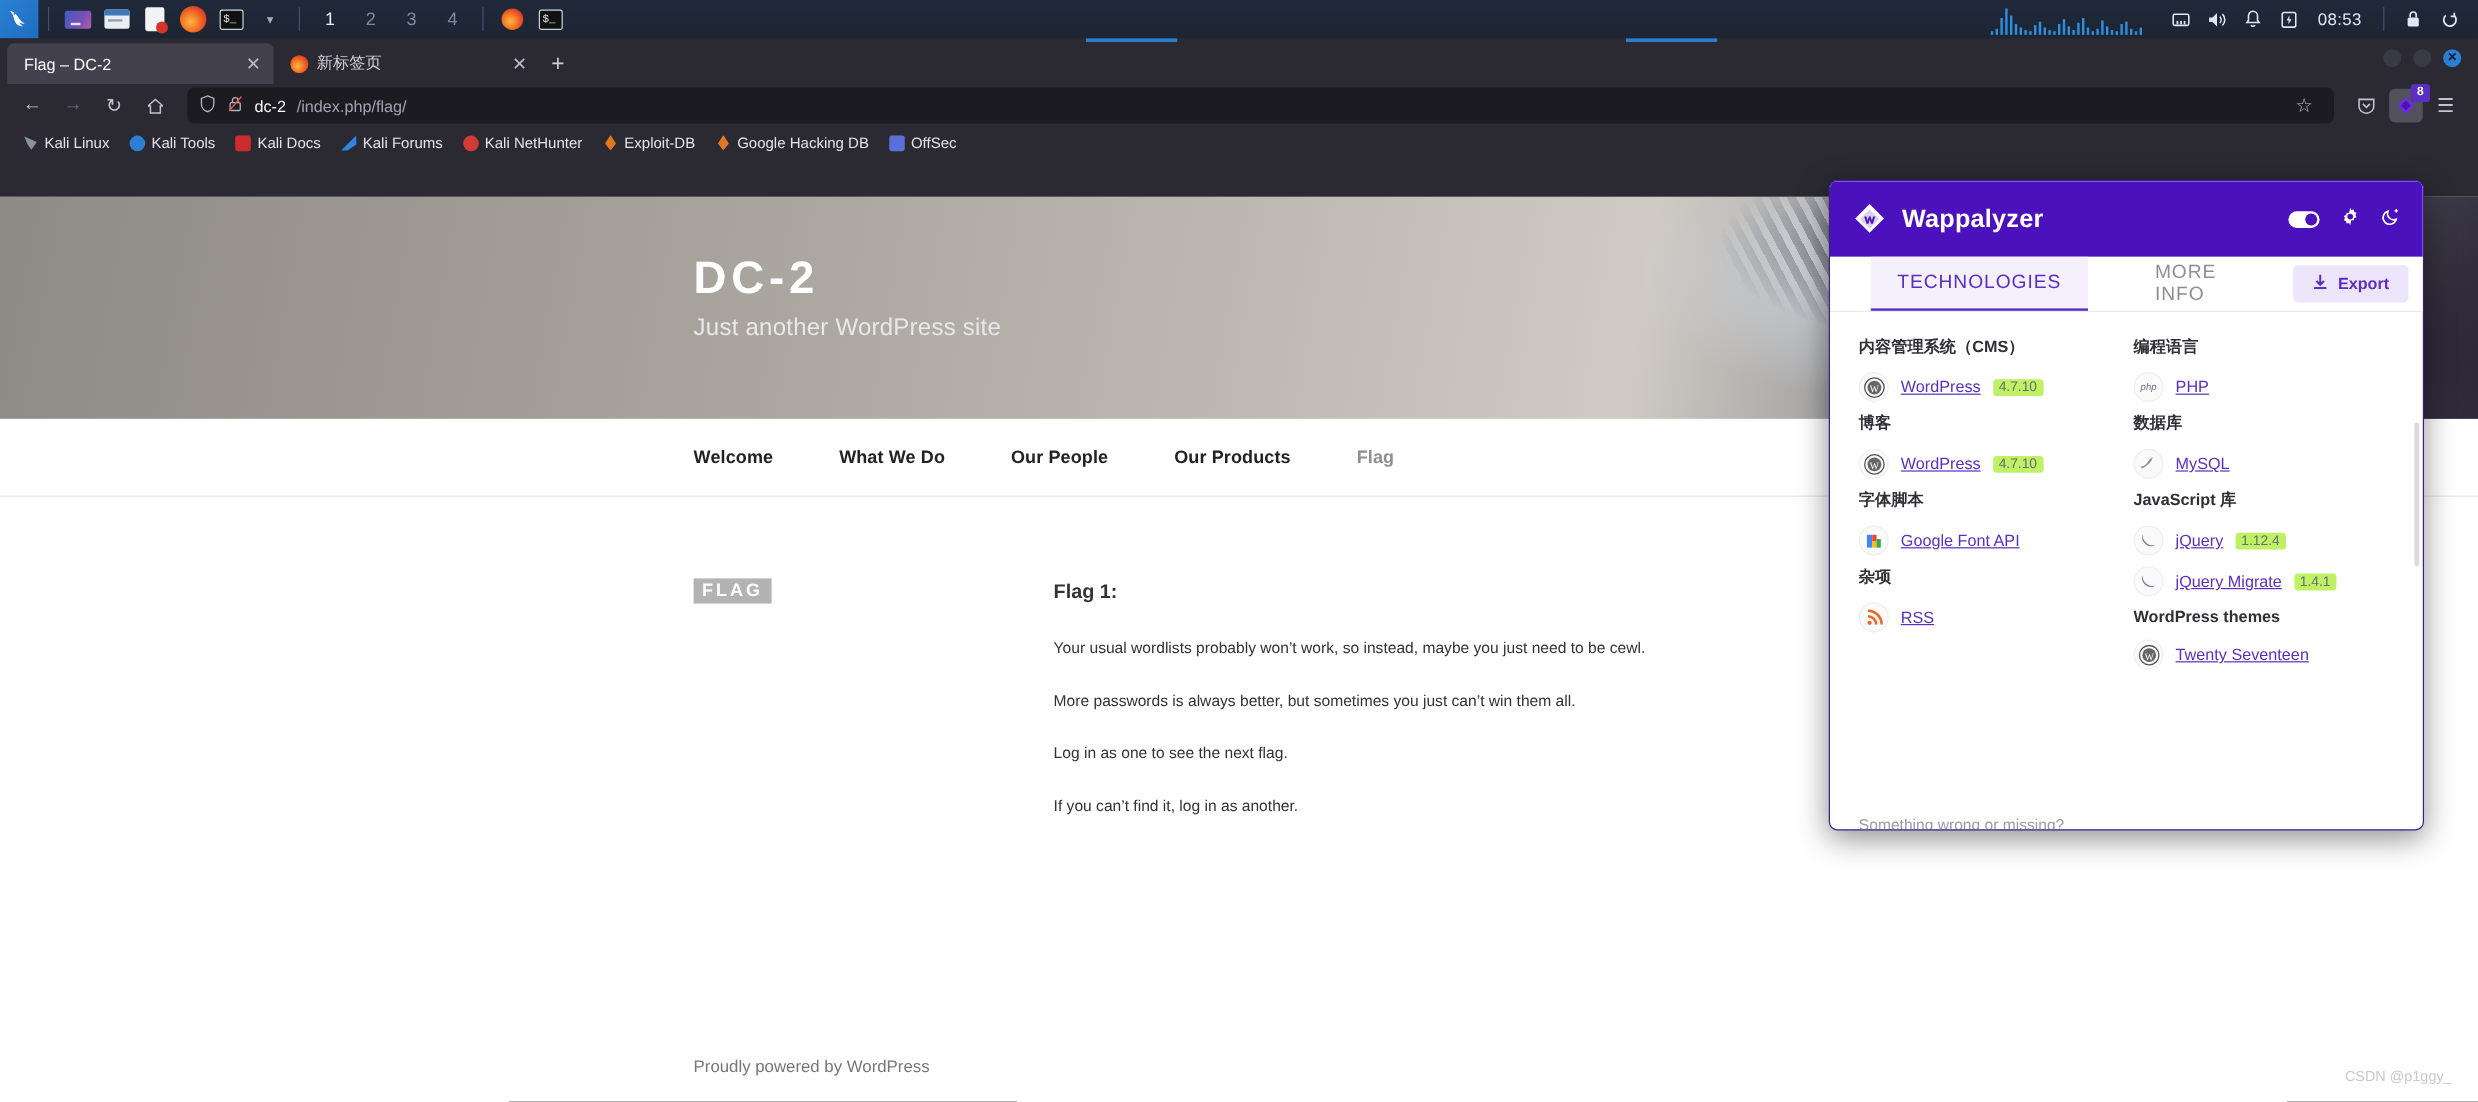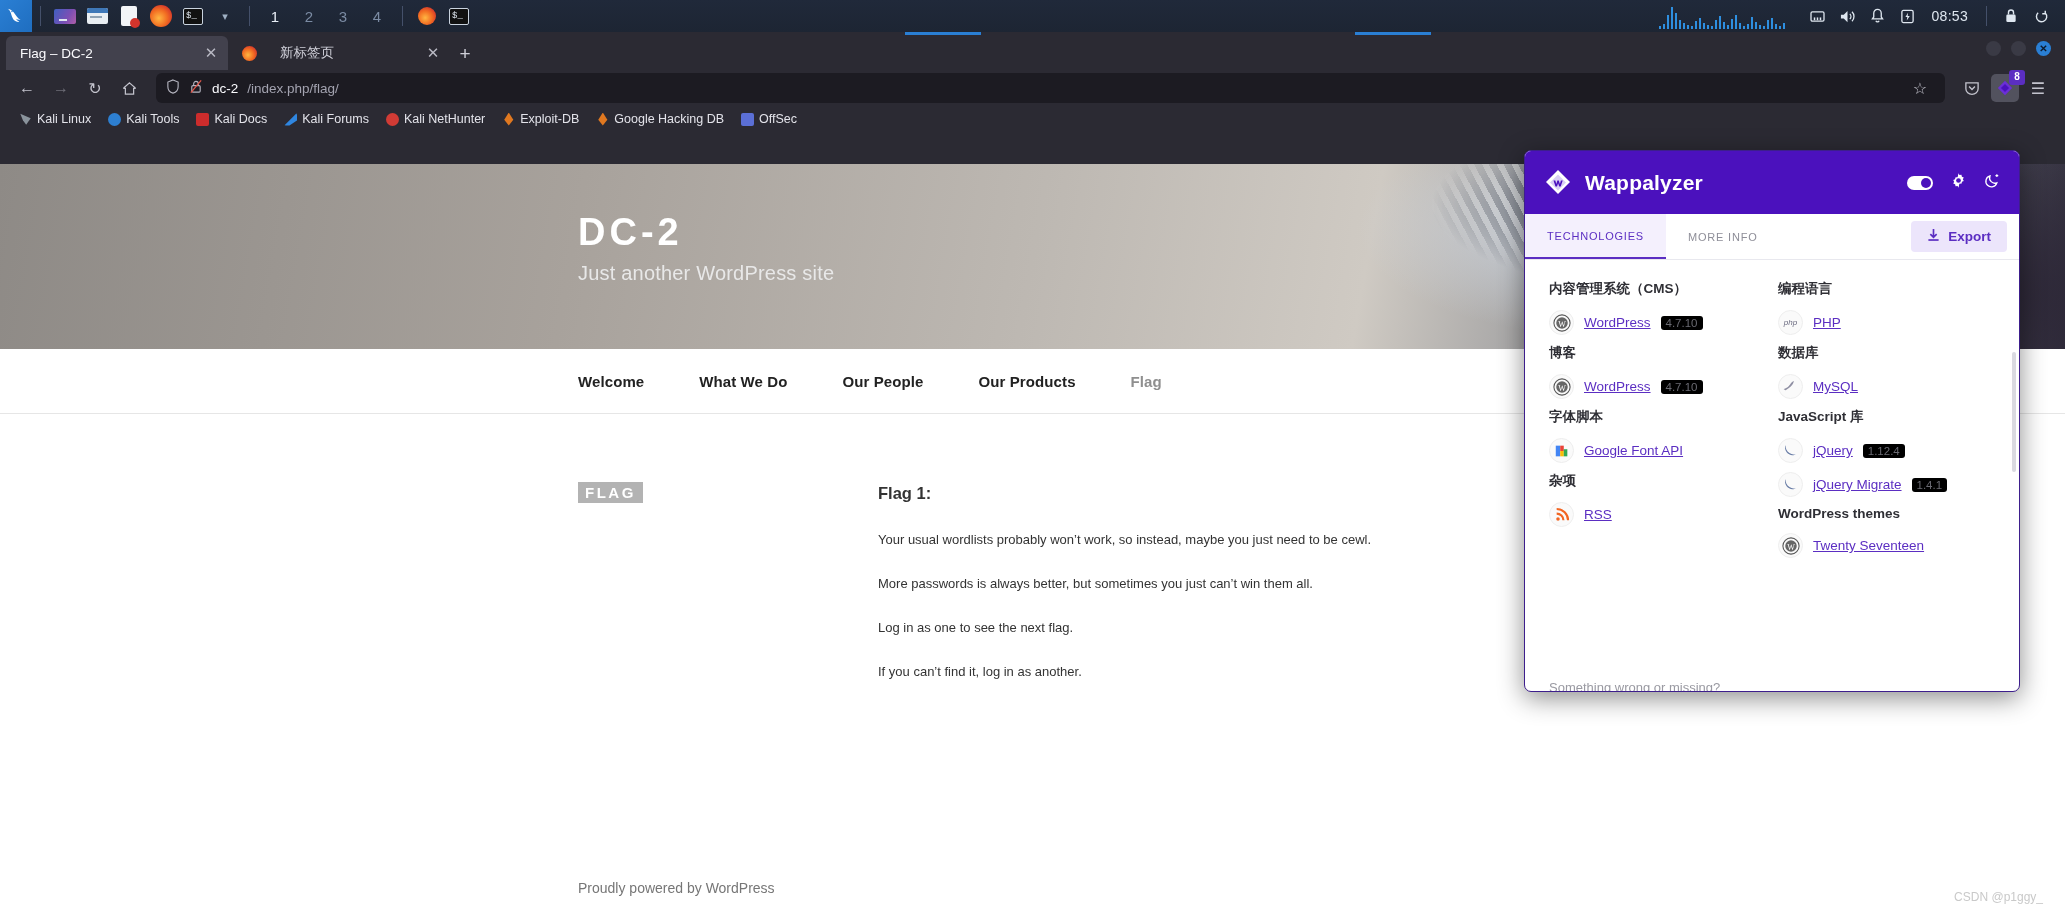--- a/index.html
+++ b/index.html
@@ -60,21 +60,21 @@
 
   .net-graph{ width:128px; height:26px; position:relative; margin-right:14px; }
   .net-graph i{ position:absolute; bottom:0; width:2px; background:#2e8fe0; display:block; }
 
   
   #browser { position:absolute; top:32px; left:0; width:2065px; height:886px; background:#2b2a33; }
 
   
   #tabstrip { height:38px; display:flex; align-items:flex-end; padding-left:6px; position:relative; }
   .tab {
-    height:34px; width:222px; display:flex; align-items:center; gap:23px;
+    height:34px; width:222px; display:flex; align-items:center; gap:7px;
     padding:0 8px 0 14px; border-radius:6px 6px 0 0; font-size:13.5px; color:#cfcfd8;
   }
   .tab.active { background:#42414d; color:#fbfbfe; }
   .tab .title { flex:1 1 auto; overflow:hidden; white-space:nowrap; text-overflow:ellipsis; }
   .tab .tclose { font-size:15px; color:#b9b9c4; width:18px; text-align:center; }
   .newtab { font-size:19px; color:#cfcfd8; width:30px; height:30px; line-height:28px; text-align:center; }
   .tabline { position:absolute; top:0; height:3px; background:#2a7fd4; }
   .wincontrols { position:absolute; right:14px; top:9px; display:flex; gap:10px; align-items:center; }
   .wc { width:15px; height:15px; border-radius:50%; background:#3a3a45; }
   .wc.close { background:#2a7fd4; position:relative; }
@@ -167,36 +167,36 @@
   }
   .wp-head { height:63px; background:#4b11bd; display:flex; align-items:center; padding:0 18px; }
   .wp-logo { width:30px; height:30px; position:relative; flex:0 0 auto; margin-right:12px; }
   .wp-title { color:#fff; font-size:21px; font-weight:bold; letter-spacing:.2px; flex:1 1 auto; }
   .wp-head-icons { display:flex; align-items:center; gap:17px; }
   .wp-toggle { width:26px;height:14px;border-radius:8px;background:#fff;position:relative; }
   .wp-toggle::after{content:"";position:absolute;right:2px;top:2px;width:10px;height:10px;
     border-radius:50%;background:#4b11bd;}
   .wp-tabs { height:46px; display:flex; align-items:stretch; border-bottom:1px solid #e8e8ee;
              background:#fff; }
-  .wp-tab { display:flex; align-items:center; padding:0 22px; font-size:11px; letter-spacing:.8px;
-            color:#8e8e98; }
+  .wp-tab { display:flex; align-items:center; padding:0 22px; font-size:16px; letter-spacing:.8px;
+            color:#8e8e98;margin-left:34px; }
   .wp-tab.active { color:#5b2ec2; background:#f4f0fd; border-bottom:2px solid #5b2ec2; }
   .wp-tabspacer { flex:1 1 auto; }
   .wp-export { display:flex; align-items:center; gap:8px; background:#ece5fb; color:#5b2ec2;
      font-size:13.5px; font-weight:bold; padding:0 16px; border-radius:4px; margin:7px 12px 7px 0; }
   .wp-body { flex:1 1 auto; padding:20px 24px 0 24px; display:flex; gap:12px; position:relative; overflow:hidden; }
   .wp-col { width:50%; }
   .wp-cat { font-size:13.5px; font-weight:bold; color:#2f2f35; margin:0 0 12px 0; }
   .wp-cat.gap { margin-top:9px; }
   .wp-row { display:flex; align-items:center; gap:10px; margin-bottom:9px; }
   .wp-ico { width:25px;height:25px;border-radius:50%;background:#fafafa;border:1px solid #eee;
             display:flex;align-items:center;justify-content:center;flex:0 0 auto;
             font-size:9px; color:#777; overflow:hidden; }
   .wp-link { font-size:13.5px; color:#5b2ec2; text-decoration:underline; }
-  .wp-ver { font-size:11.5px; color:#6a6a72; background:#000000; padding:1px 5px; border-radius:3px; }
+  .wp-ver { font-size:11.5px; color:#6a6a72; background:#bef264; padding:1px 5px; border-radius:3px; }
   .wp-foot { position:absolute; left:24px; bottom:-4px; font-size:13px; color:#9a9aa2;
              text-decoration:underline; }
   .wp-scroll { position:absolute; right:3px; top:92px; width:4px; height:120px;
                background:#d9d9e0; border-radius:2px; }
 </style>
 </head>
 <body>
 
 <div id="taskbar">
   <div class="tb-kali">

